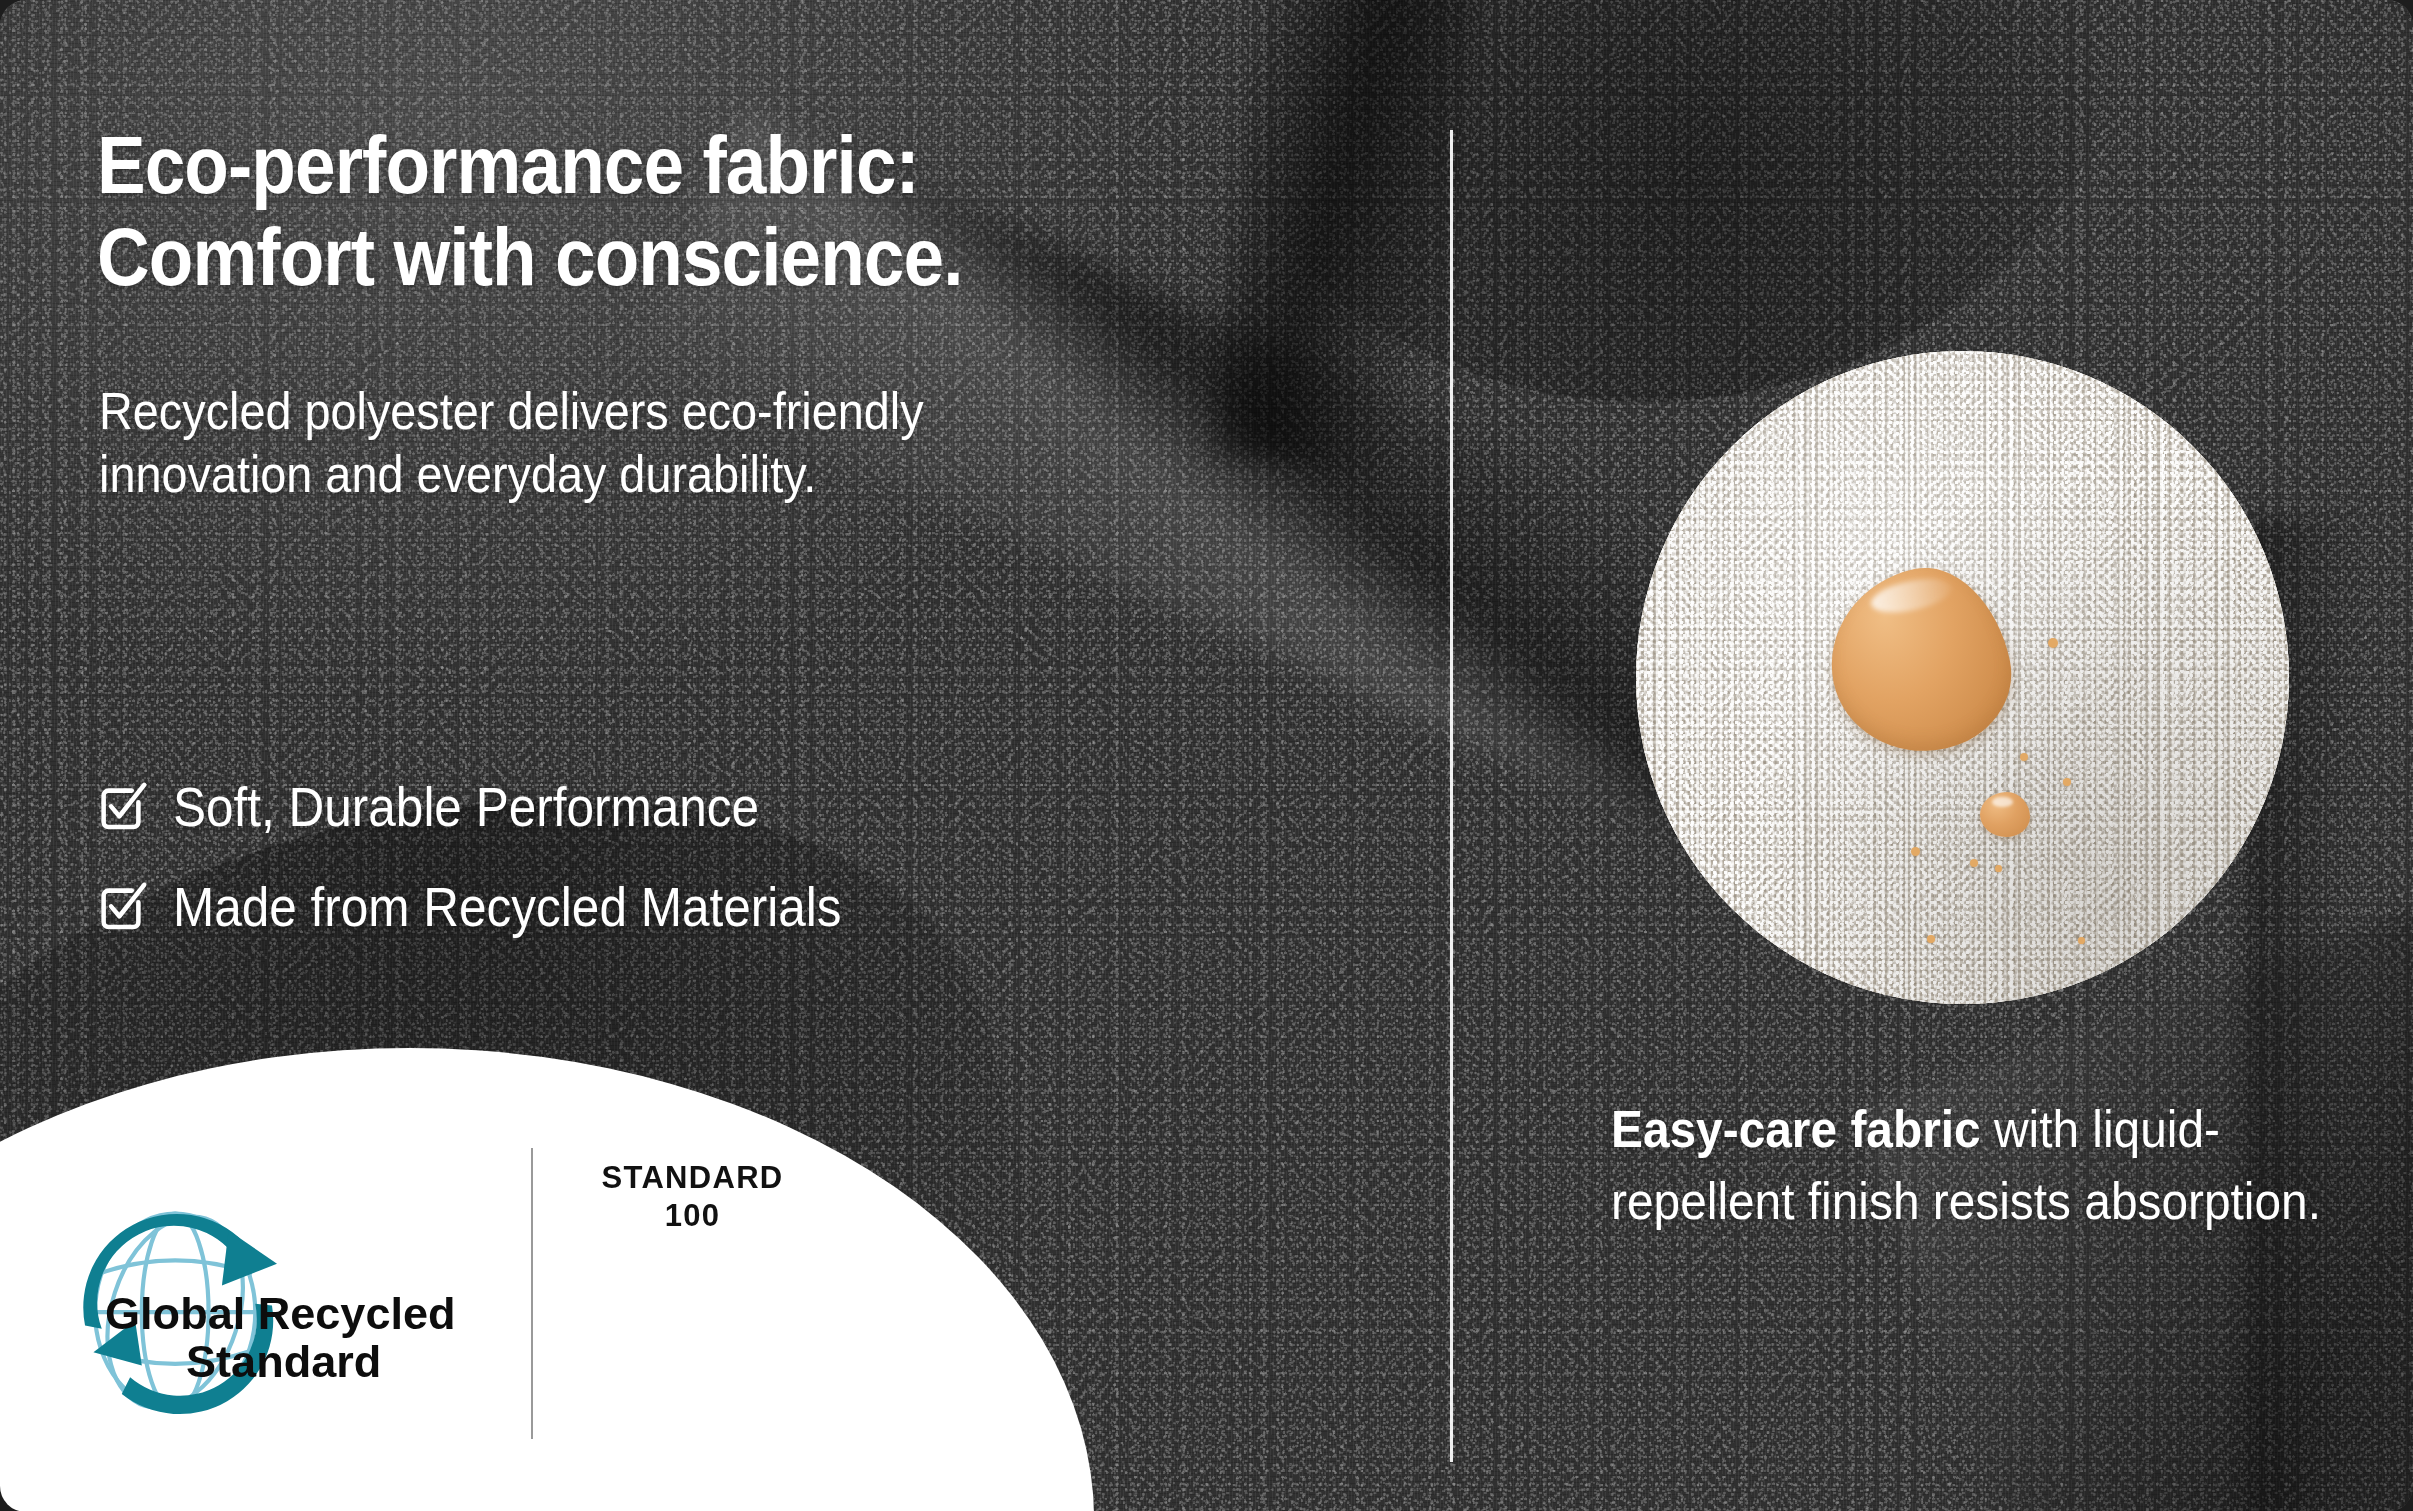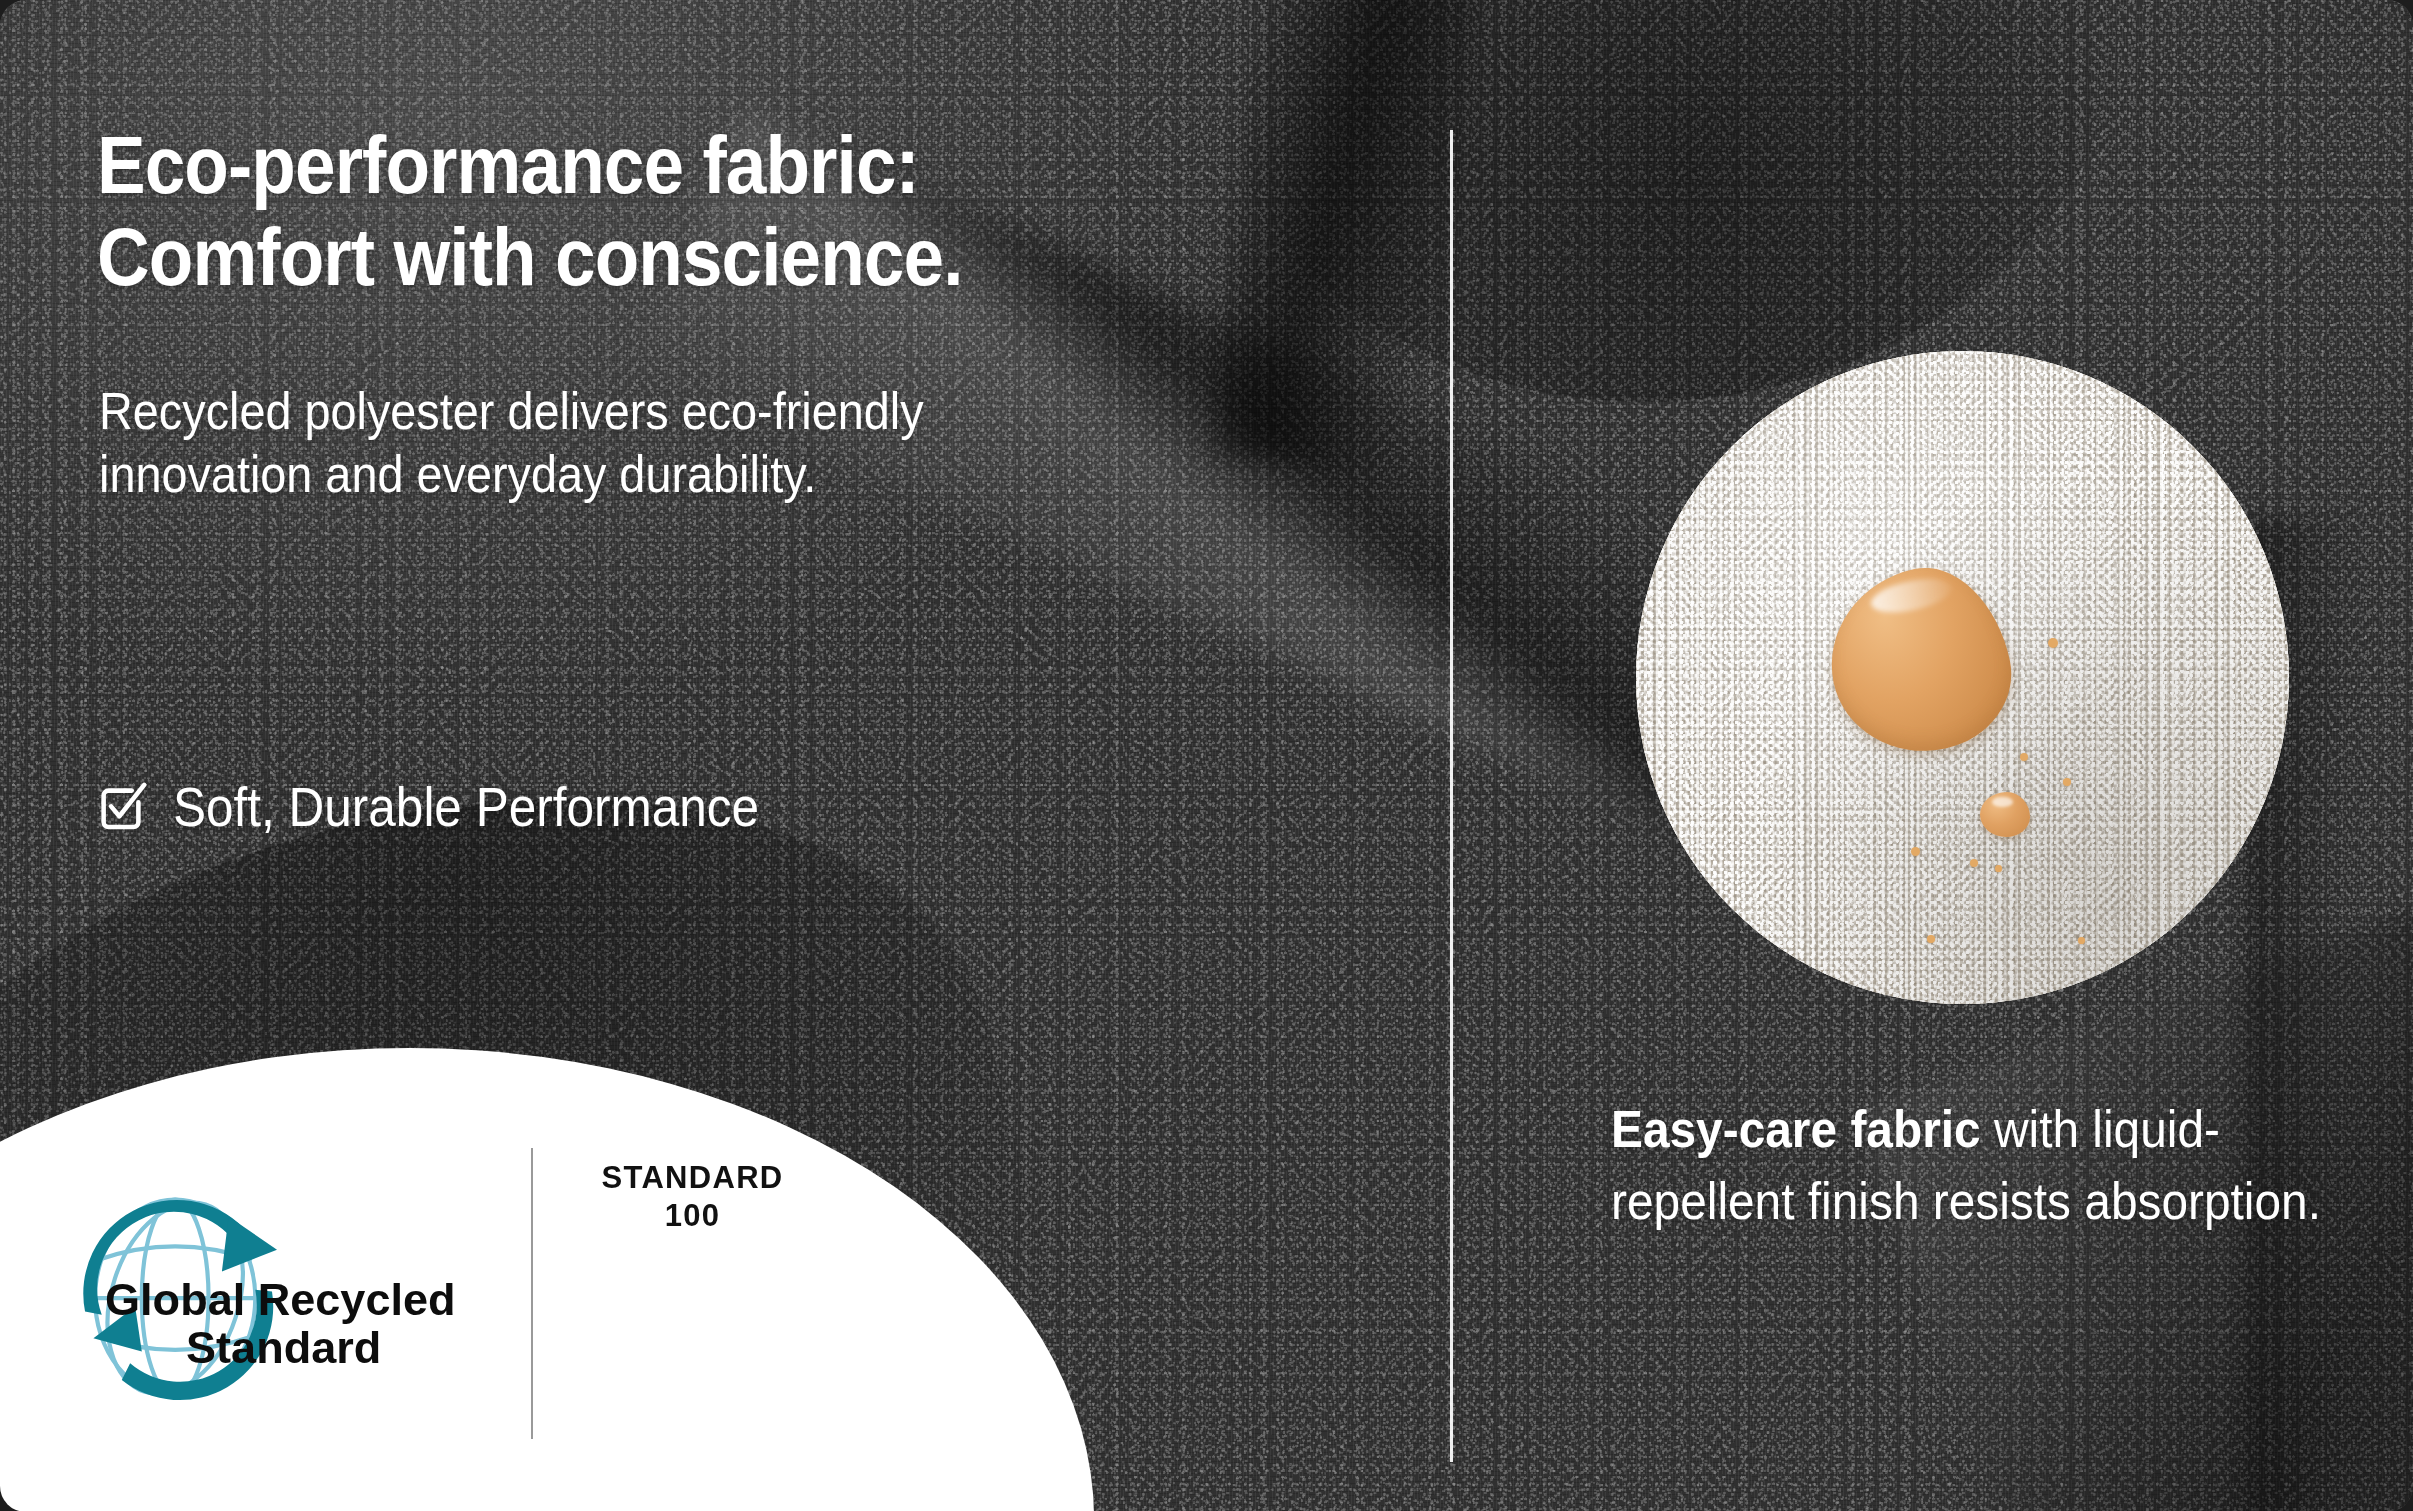--- a/index.html
+++ b/index.html
@@ -161,21 +161,21 @@
     overflow:hidden;
   }
   .badge-inner{
     position:absolute;
     left:275px;top:0;
     width:1094px;height:943px;
   }
 
   
   .grs{
-    position:absolute;left:65px;top:125px;
+    position:absolute;left:65px;top:139px;
     width:434px;height:242px;text-decoration:underline;
   }
   .grs svg{display:block;width:100%;height:100%;}
 
   
   .logo-divider{
     position:absolute;left:531px;top:100px;
     width:1.7px;height:291px;
     background:#9a9a9a;
   }
@@ -339,20 +339,29 @@
     <div class="check-row">
       <span class="check-box">
         <svg viewBox="0 0 58 58" xmlns="http://www.w3.org/2000/svg">
           <path d="M50 22 V46 a6 6 0 0 1 -6 6 H14 a6 6 0 0 1 -6 -6 V14 a6 6 0 0 1 6 -6 H42" fill="none" stroke="#ffffff" stroke-width="5.5" stroke-linecap="round"></path>
           <path d="M17 27 L27 39 L57 1" fill="none" stroke="#ffffff" stroke-width="5.5" stroke-linecap="round" stroke-linejoin="round"></path>
         </svg>
       </span>
       <span class="check-label">Soft, Durable Performance</span>
     </div>
 
+    <div class="check-row">
+      <span class="check-box">
+        <svg viewBox="0 0 58 58" xmlns="http://www.w3.org/2000/svg">
+          <path d="M50 22 V46 a6 6 0 0 1 -6 6 H14 a6 6 0 0 1 -6 -6 V14 a6 6 0 0 1 6 -6 H42" fill="none" stroke="#ffffff" stroke-width="5.5" stroke-linecap="round"></path>
+          <path d="M17 27 L27 39 L57 1" fill="none" stroke="#ffffff" stroke-width="5.5" stroke-linecap="round" stroke-linejoin="round"></path>
+        </svg>
+      </span>
+      <span class="check-label">Made from Recycled Materials</span>
+    </div>
 
 
   </div>
 
   <div class="badge-circle">
     <div class="badge-inner">
 
       <div class="grs">
         <svg viewBox="0 0 520 290" xmlns="http://www.w3.org/2000/svg">
 

